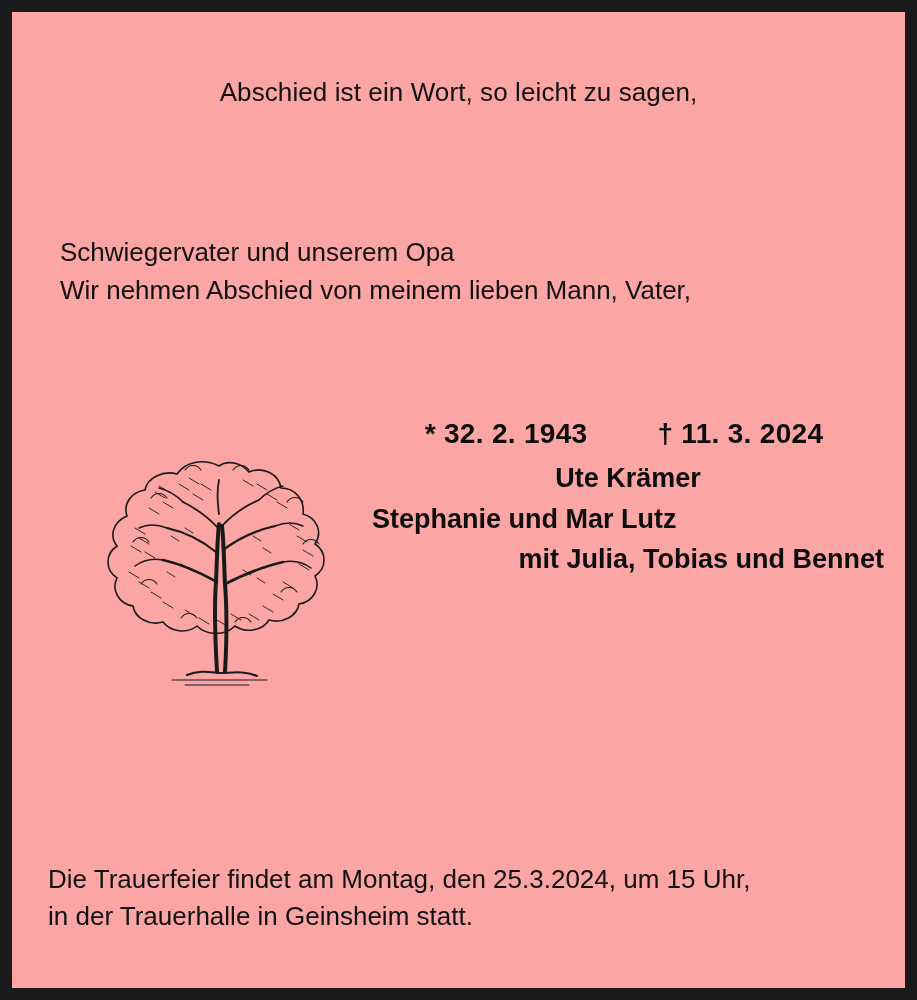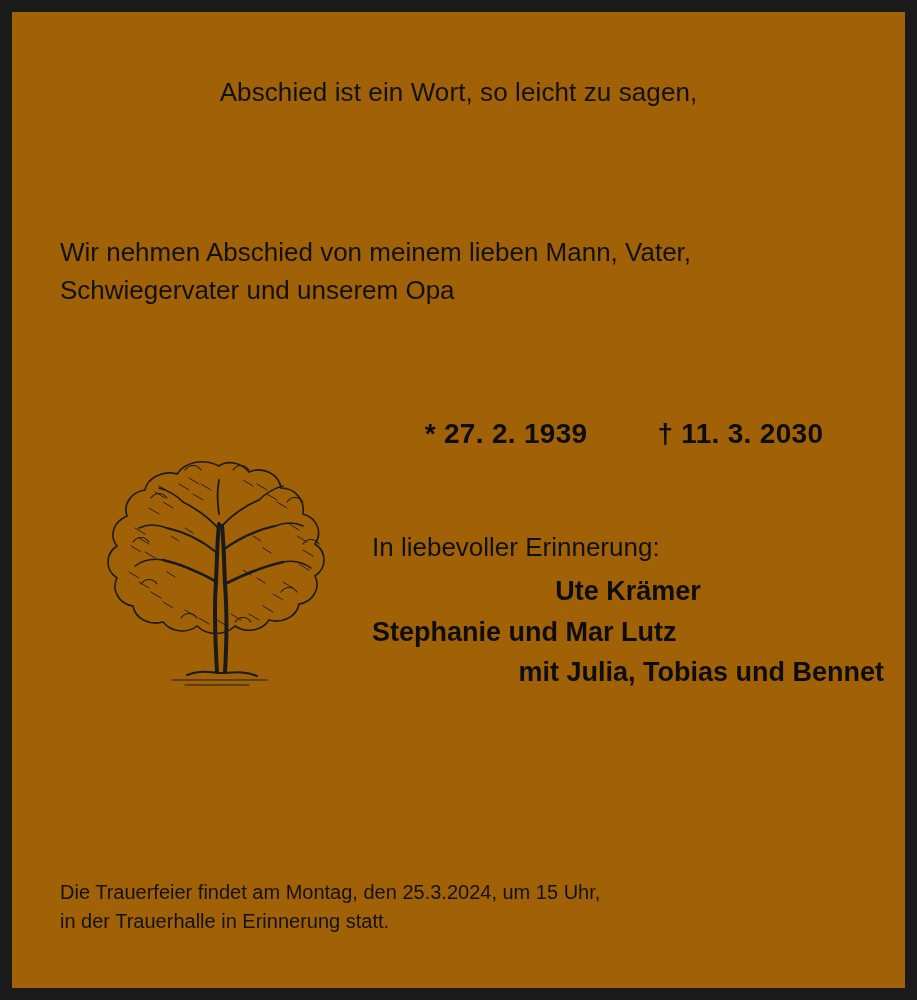--- a/index.html
+++ b/index.html
@@ -16,21 +16,21 @@
     width: 917px;
     height: 1000px;
     background: #1a1a1a;
     box-sizing: border-box;
     padding: 12px;
   }
   .card {
     position: relative;
     width: 100%;
     height: 100%;
-    background: #a16207;
+    background: #fca5a5;
     box-sizing: border-box;
     overflow: hidden;
   }
   .poem {
     position: absolute;
     top: 62px;
     left: 0;
     right: 0;
     text-align: center;
     font-size: 26px;
@@ -99,41 +99,41 @@
     color: #0d0d0d;
     text-align: center;
   }
   .family div { white-space: nowrap; }
   .family .fam-1 { text-align: center; padding-left: 8px; }
   .family .fam-2 { text-align: left; padding-left: 8px; }
   .family .fam-3 { text-align: right; padding-left: 8px; }
 
   .footer {
     position: absolute;
-    left: 48px;
+    left: 36px;
     bottom: 52px;
-    font-size: 20px;
+    font-size: 26px;
     line-height: 1.45;
     color: #111;
   }
   .footer div { white-space: nowrap; }
 </style>
 </head>
 <body>
 
 <div class="page">
   <div class="card">
 
     <div class="poem">
       <div>Abschied ist ein Wort, so leicht zu sagen,</div>
     </div>
 
     <div class="intro">
+      <div>Schwiegervater und unserem Opa</div>
       <div>Wir nehmen Abschied von meinem lieben Mann, Vater,</div>
-      <div>Schwiegervater und unserem Opa</div>
     </div>
 
     <div class="tree">
       <svg viewBox="0 0 290 270" width="290" height="270" aria-hidden="true">
         <g stroke="#1a1a1a" fill="none" stroke-width="1.5" stroke-linecap="round">
 
           <path d="M150 240 C148 205 147 175 149 150 C150 130 150 110 152 92" stroke-width="4"></path>
           <path d="M158 240 C160 205 160 178 158 152 C157 132 157 112 155 94" stroke-width="4"></path>
 
           <path d="M120 243 C132 238 142 240 152 241 C164 241 176 238 190 244" stroke-width="2"></path>
@@ -186,30 +186,29 @@
             <path d="M220 70 c4 -6 12 -6 16 0"></path>
             <path d="M166 38 c4 -6 12 -6 16 0"></path>
             <path d="M118 38 c4 -6 12 -6 16 0"></path>
           </g>
         </g>
       </svg>
     </div>
 
     <div class="right-block">
       <div class="dates">
-        <span>* 27. 2. 1939</span>
-        <span>† 11. 3. 2030</span>
+        <span>* 32. 2. 1943</span>
+        <span>† 11. 3. 2024</span>
       </div>
-      <div class="memory-label">In liebevoller Erinnerung:</div>
       <div class="family">
         <div class="fam-1">Ute Krämer</div>
         <div class="fam-2">Stephanie und Mar Lutz</div>
         <div class="fam-3">mit Julia, Tobias und Bennet</div>
       </div>
     </div>
 
     <div class="footer">
       <div>Die Trauerfeier findet am Montag, den 25.3.2024, um 15 Uhr,</div>
-      <div>in der Trauerhalle in Erinnerung statt.</div>
+      <div>in der Trauerhalle in Geinsheim statt.</div>
     </div>
 
   </div>
 </div>
 
 </body></html>

